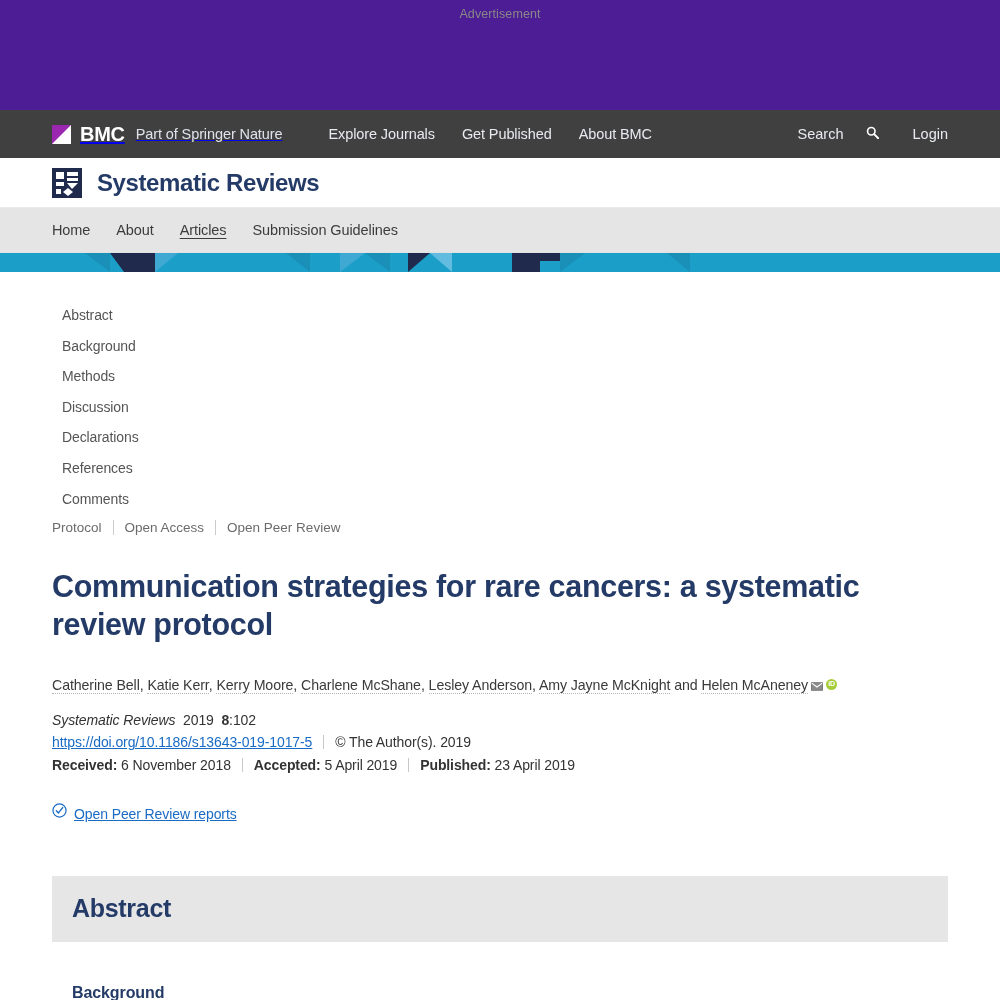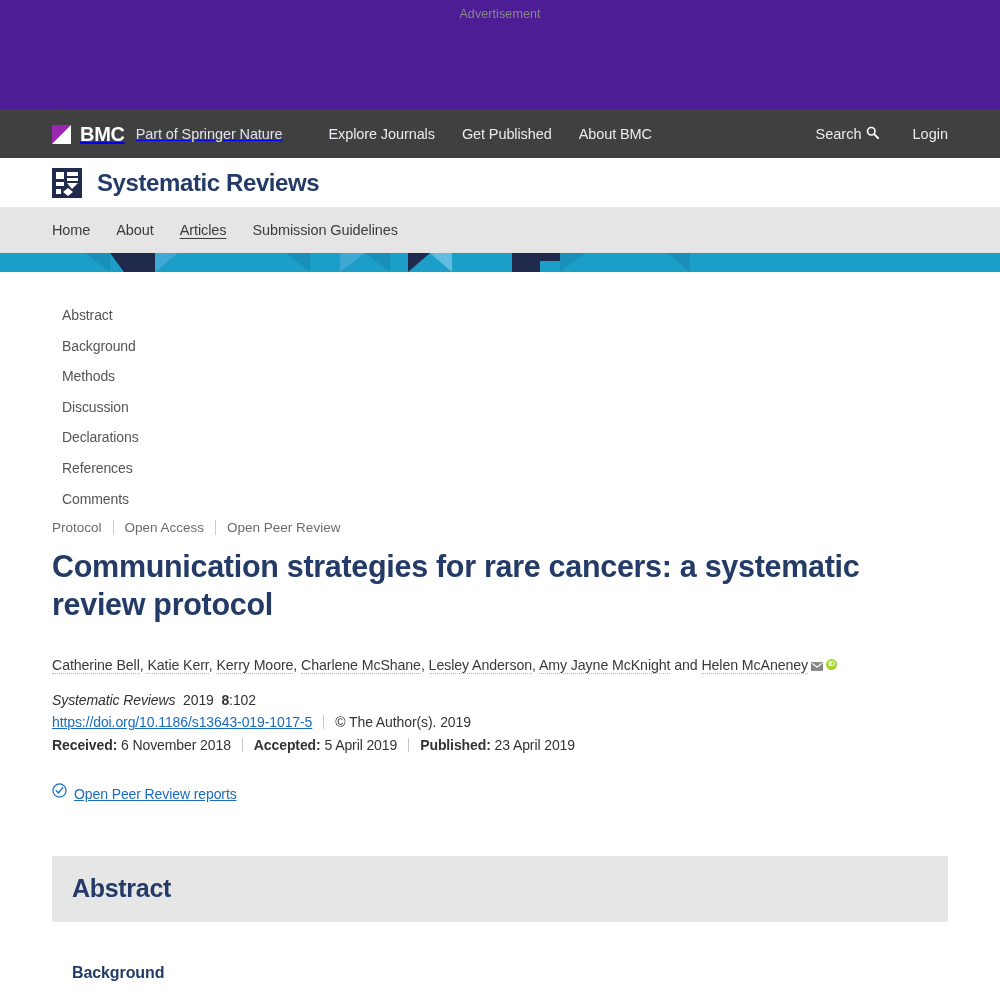--- a/index.html
+++ b/index.html
@@ -86,21 +86,21 @@
   .bmc-right {
     position: absolute;
     right: 52px;
     display: flex;
     align-items: center;
     gap: 34px;
   }
   .bmc-search {
     display: flex;
     align-items: flex-end;
-    gap: 4px;
+    gap: 22px;
     color: #e8eaf0;
     font-size: 14.5px;
     text-decoration: none;
   }
   .bmc-right a { color: #e8eaf0; font-size: 14.5px; text-decoration: none; }
   .mag { display: block; }
 
   
   .journal-band {
     height: 50px;
@@ -191,21 +191,21 @@
     border-left: 1px solid #cccccc;
     height: 15px;
     margin-right: 11px;
   }
 
   .article-title {
     font-size: 30.5px;
     line-height: 38px;
     font-weight: bold;
     color: #243b67;
-    margin-top: 12px;
+    margin-top: 32px;
     letter-spacing: -0.3px;
     max-width: 830px;
   }
 
   .authors {
     margin-top: 32px;
     font-size: 14.2px;
     color: #3a3a3a;
     line-height: 21px;
     letter-spacing: -0.1px;

